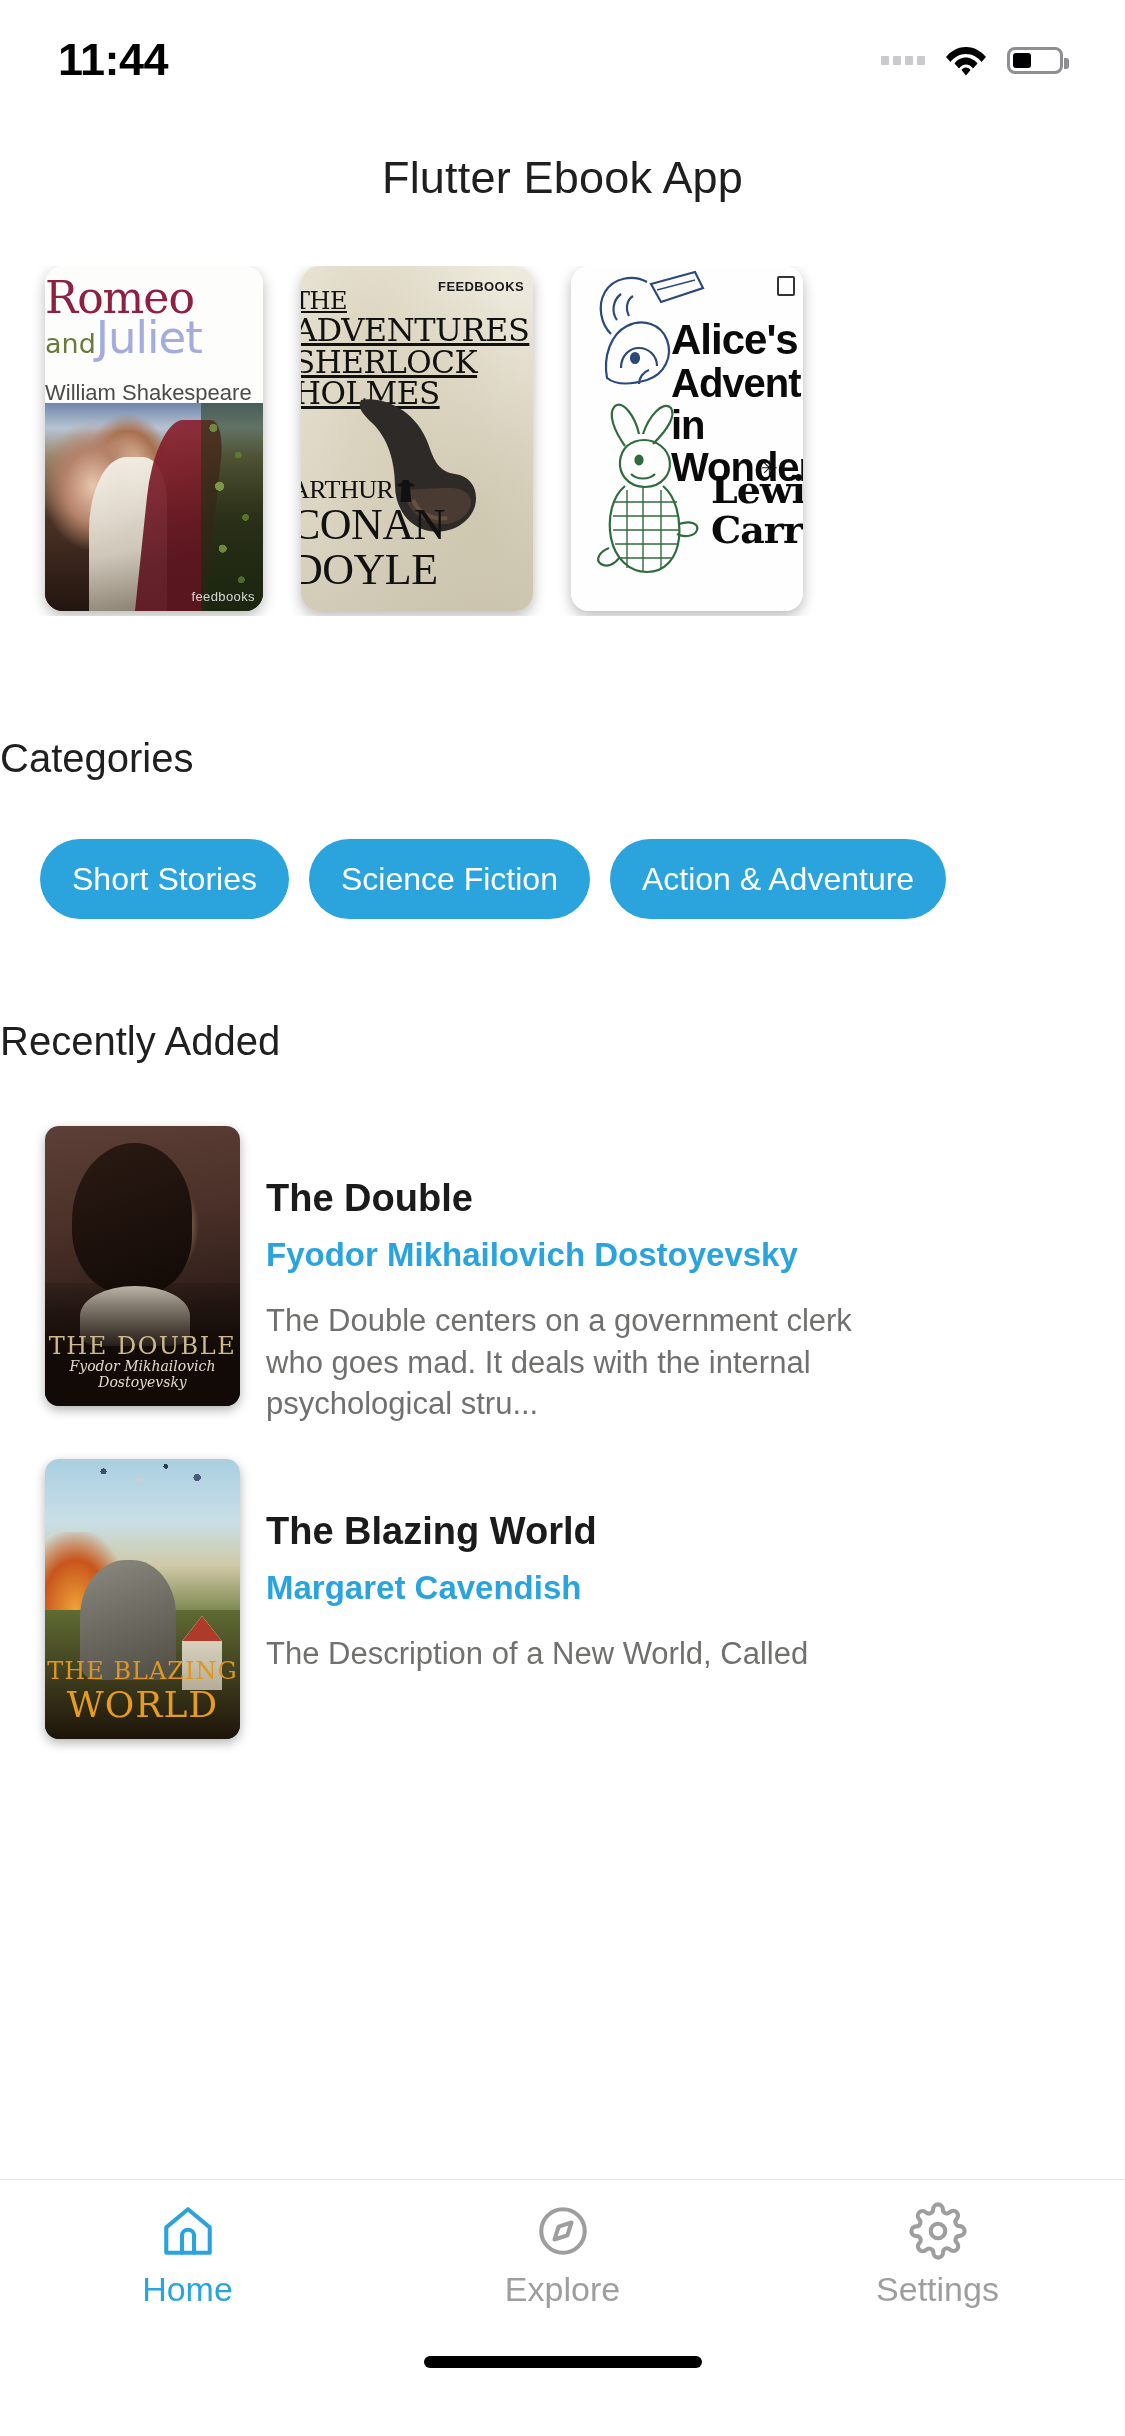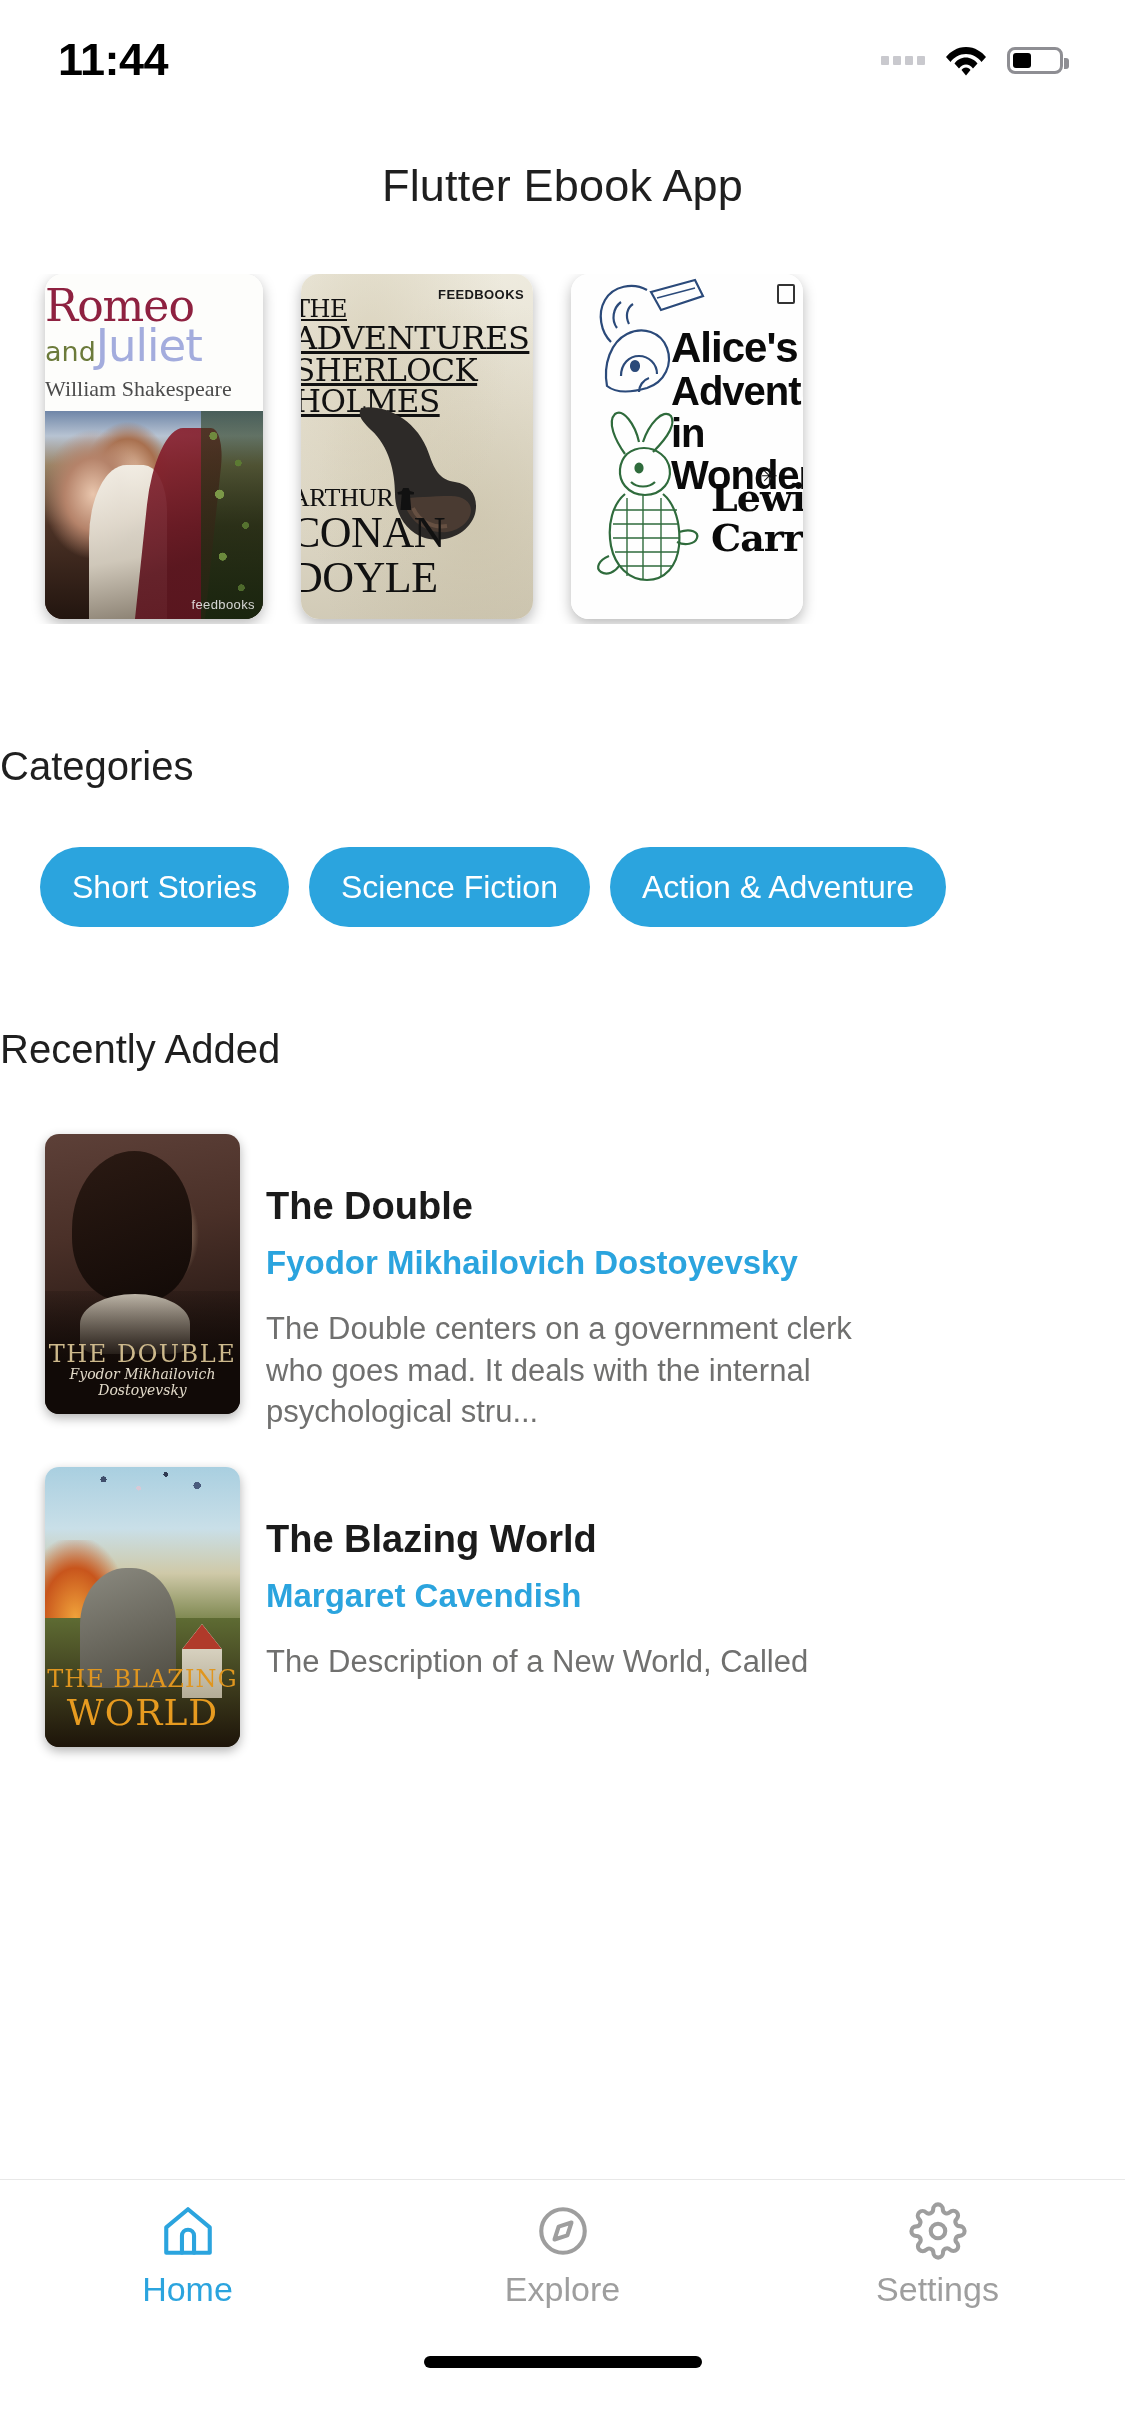--- a/index.html
+++ b/index.html
@@ -28,21 +28,21 @@
   .wifi svg{ display:block; }
   .battery{ position:relative; width:56px; height:27px; border:3px solid #8e8e93;
             border-radius:8px; display:flex; align-items:center; padding:3px; }
   .battery::after{ content:""; position:absolute; right:-9px; top:8px; width:5px; height:11px;
                    background:#8e8e93; border-radius:0 3px 3px 0; }
   .battery .lvl{ height:100%; background:#000; border-radius:3px; }
 
   
   .app-title{
     text-align:center; font-size:45px; font-weight:400; color:#1f1f1f;
-    margin-top:40px; letter-spacing:0.2px;
+    margin-top:32px; letter-spacing:0.2px;
     font-family:"Liberation Sans", sans-serif;
   }
 
   
   .carousel{
     margin-top:62px; height:350px; display:flex; gap:38px;
     padding-left:45px; overflow:hidden; align-items:flex-start;
   }
   .cover-card{
     flex:0 0 auto; width:218px; height:345px; border-radius:18px;
@@ -52,22 +52,22 @@
   .cover-card.wide{ width:232px; }
 
   
   .rj-top{ height:137px; background:#fdfdfb; padding-top:10px; text-align:left; }
   .rj-l1{ font-family:"DejaVu Serif", serif; font-size:44px; color:#8e2140;
           line-height:0.98; letter-spacing:-1px; font-weight:400; }
   .rj-l2{ line-height:0.98; margin-top:-3px; }
   .rj-and{ font-family:"DejaVu Sans", sans-serif; font-size:27px; color:#6b7a3a; }
   .rj-jul{ font-family:"DejaVu Sans", sans-serif; font-size:45px; color:#a3acdd;
            letter-spacing:-1px;margin-top:36px; }
-  .rj-auth{ font-family:Liberation Serif, serif; font-size:22px;
-            color:#4b4b4b; margin-top:8px; }
+  .rj-auth{ font-family:Liberation Sans, sans-serif; font-size:22px;
+            color:#4b4b4b; margin-top:20px; }
   .rj-art{ height:208px; position:relative; overflow:hidden;
     background:
       radial-gradient(ellipse 70px 90px at 22% 40%, #e9c6ad 0%, #b5836a 40%, rgba(80,40,35,0) 72%),
       radial-gradient(ellipse 55px 70px at 38% 32%, #f0d3bb 0%, #a8704f 55%, rgba(60,30,25,0) 80%),
       linear-gradient(180deg, #6f86a8 0%, #b7c3d2 12%, #9a8466 26%, #4c3226 55%, #22150f 100%),
       linear-gradient(90deg,#2a1410 0%, #5a2a22 22%, #9a6a4a 42%, #b9a47c 58%, #5e6d43 78%, #2c3a1c 100%);
   }
   .rj-art .ivy{ position:absolute; right:0; top:0; width:62px; height:100%;
     background:
       radial-gradient(circle 7px at 20% 12%, #6f8a3e 0 55%, transparent 60%),

